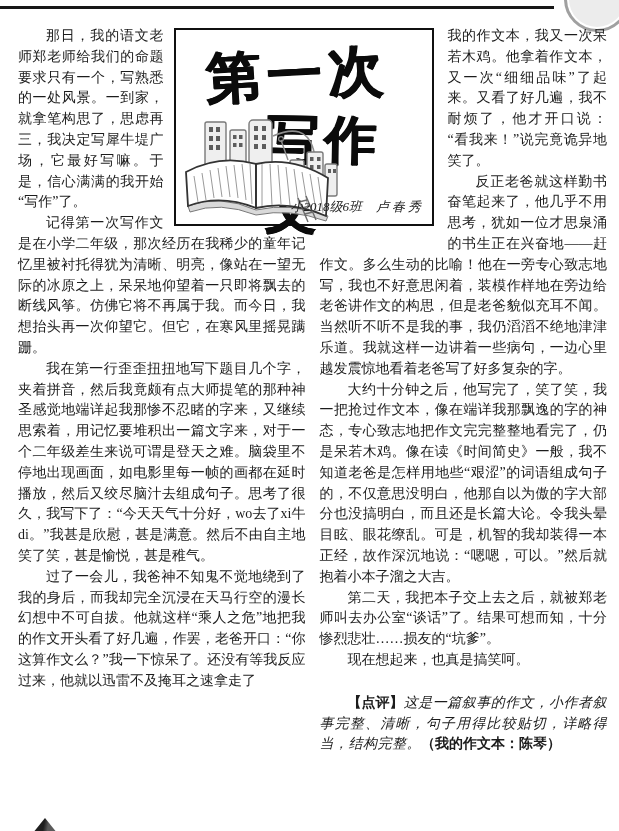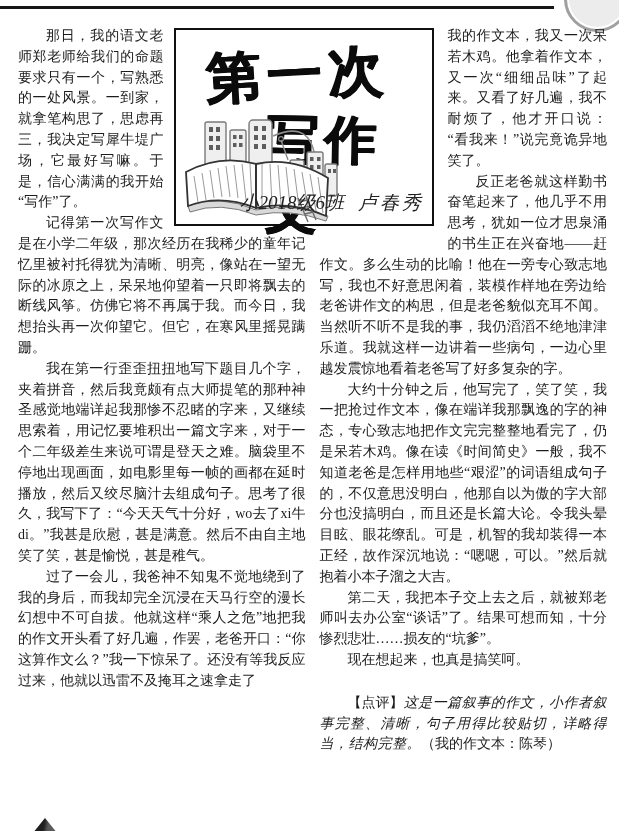--- a/index.html
+++ b/index.html
@@ -21,36 +21,36 @@
   .columns{
     position:absolute;left:18px;top:26px;width:589px;display:flex;gap:14px;
   }
   .col{flex:1;font-size:14px;line-height:20.8px;text-align:justify;}
   .col p{margin:0;text-indent:2em;}
   .col p.noindent{text-indent:0;}
   .spacer-r{float:right;width:142px;height:200px;}
   .spacer-l{float:left;width:128px;height:224px;}
 
   .comment{margin-top:22px !important;font-style:italic;letter-spacing:0.5px;}
-  .comment .cm-label,.comment .cm-teacher{font-style:normal;font-weight:normal;letter-spacing:0;}
+  .comment .cm-label,.comment .cm-teacher{font-style:normal;font-weight:bold;letter-spacing:0;}
 
   
   .title-box{
     position:absolute;left:174px;top:28px;width:256px;height:194px;
     border:2px solid #101010;background:#fff;z-index:3;
   }
   .title-line{
     position:absolute;font-family:"DejaVu Sans","Liberation Sans",sans-serif;
     font-weight:900;color:#0b0b0b;letter-spacing:6px;
     text-shadow:0.8px 0 #0b0b0b,-0.8px 0 #0b0b0b,0 0.8px #0b0b0b;
   }
   .title-line1{left:30px;top:8px;font-size:55px;transform:rotate(-3deg);}
   .title-line2{left:90px;top:76px;font-size:52px;transform:rotate(1deg);}
   .byline{
-    position:absolute;right:8px;bottom:8px;font-size:19px;font-style:italic;color:#222;
+    position:absolute;right:8px;bottom:8px;font-size:13px;font-style:italic;color:#222;
     white-space:nowrap;
   }
   .byline .author{margin-left:14px;letter-spacing:3px;}
   .illustration{position:absolute;left:2px;bottom:0;}
 
   
   .footer-arrow{
     position:absolute;left:24px;top:818px;width:42px;height:26px;
     background:linear-gradient(100deg,#1f1f1f 45%,#5a5a5a 55%);
     clip-path:polygon(50% 0,100% 100%,0 100%);

